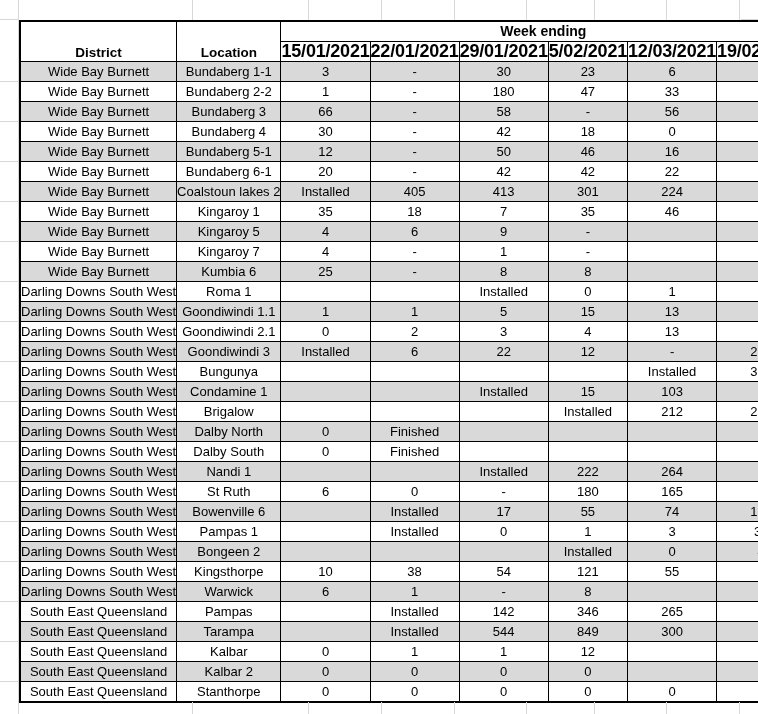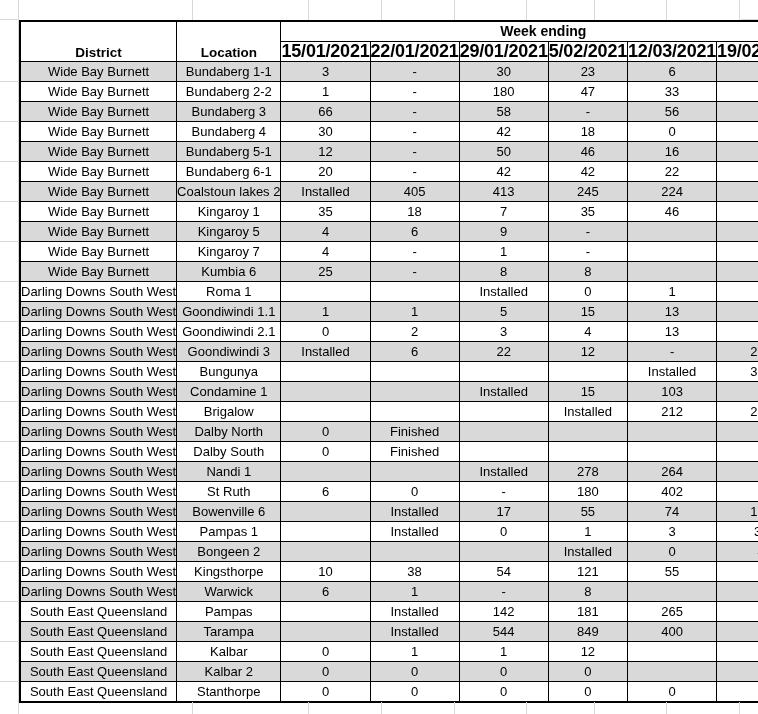--- a/index.html
+++ b/index.html
@@ -118,21 +118,21 @@
     <td>42</td>
     <td>22</td>
     <td></td>
   </tr>
         <tr class="band">
     <td>Wide Bay Burnett</td>
     <td>Coalstoun lakes 2</td>
     <td>Installed</td>
     <td>405</td>
     <td>413</td>
-    <td>245</td>
+    <td>301</td>
     <td>224</td>
     <td></td>
   </tr>
         <tr>
     <td>Wide Bay Burnett</td>
     <td>Kingaroy 1</td>
     <td>35</td>
     <td>18</td>
     <td>7</td>
     <td>35</td>
@@ -258,32 +258,32 @@
     <td></td>
     <td></td>
     <td></td>
   </tr>
         <tr class="band">
     <td>Darling Downs South West</td>
     <td>Nandi 1</td>
     <td></td>
     <td></td>
     <td>Installed</td>
-    <td>278</td>
+    <td>222</td>
     <td>264</td>
     <td></td>
   </tr>
         <tr>
     <td>Darling Downs South West</td>
     <td>St Ruth</td>
     <td>6</td>
     <td>0</td>
     <td>-</td>
     <td>180</td>
-    <td>402</td>
+    <td>165</td>
     <td></td>
   </tr>
         <tr class="band">
     <td>Darling Downs South West</td>
     <td>Bowenville 6</td>
     <td></td>
     <td>Installed</td>
     <td>17</td>
     <td>55</td>
     <td>74</td>
@@ -328,32 +328,32 @@
     <td>8</td>
     <td></td>
     <td></td>
   </tr>
         <tr>
     <td>South East Queensland</td>
     <td>Pampas</td>
     <td></td>
     <td>Installed</td>
     <td>142</td>
-    <td>181</td>
+    <td>346</td>
     <td>265</td>
     <td></td>
   </tr>
         <tr class="band">
     <td>South East Queensland</td>
     <td>Tarampa</td>
     <td></td>
     <td>Installed</td>
     <td>544</td>
     <td>849</td>
-    <td>400</td>
+    <td>300</td>
     <td></td>
   </tr>
         <tr>
     <td>South East Queensland</td>
     <td>Kalbar</td>
     <td>0</td>
     <td>1</td>
     <td>1</td>
     <td>12</td>
     <td></td>

